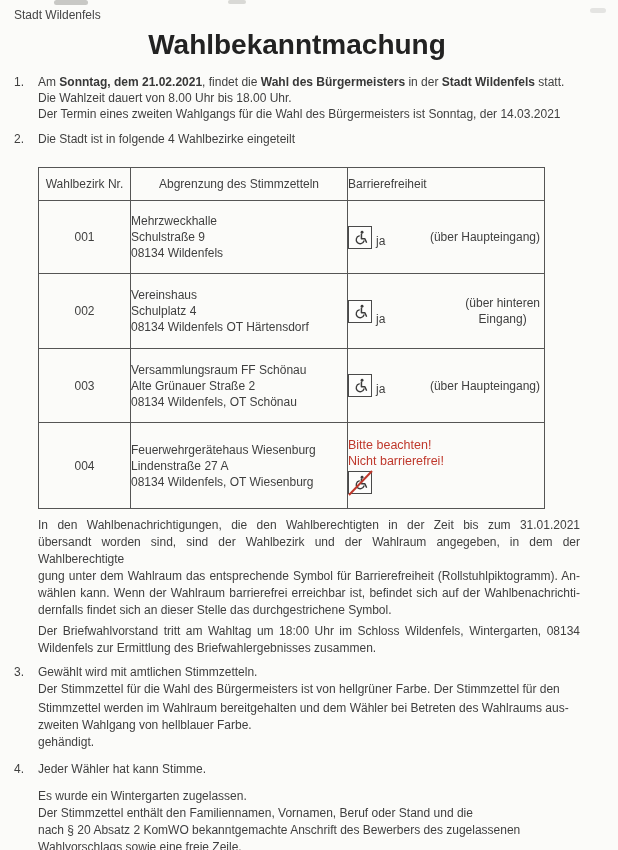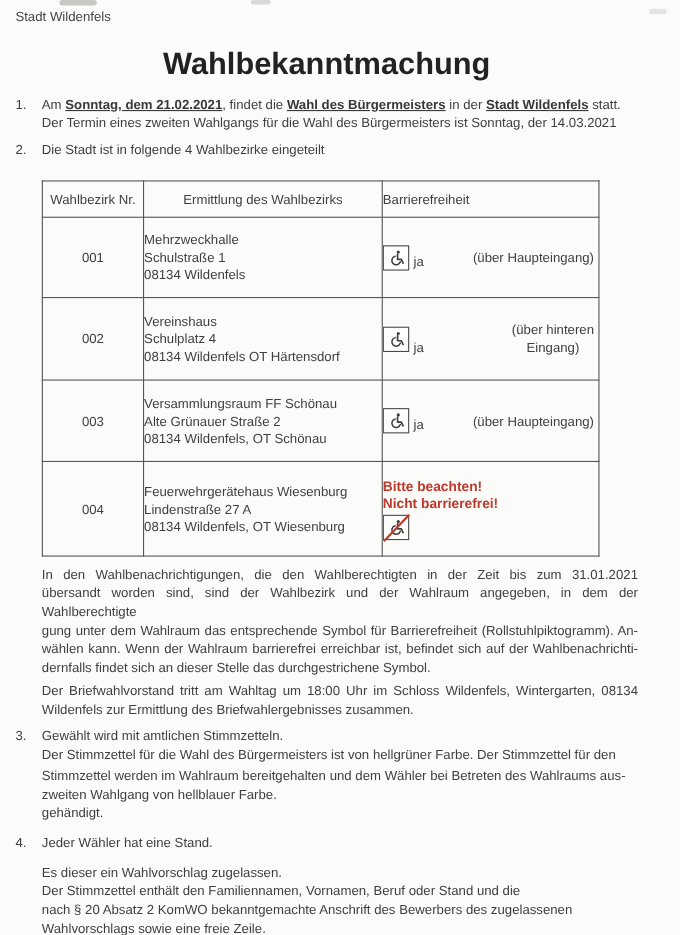--- a/index.html
+++ b/index.html
@@ -14,39 +14,39 @@
   .smudge { position: absolute; background: #8a8a86; opacity: .45; border-radius: 3px; }
   .smudge.a { left: 54px; top: 0; width: 34px; height: 5px; }
   .smudge.b { left: 228px; top: 0; width: 18px; height: 4px; opacity: .3; }
   .smudge.c { left: 590px; top: 8px; width: 16px; height: 5px; opacity: .2; }
 
   .doc { padding: 8px 38px 0 14px; }
 
   .letterhead { font-size: 12px; line-height: 14px; color: #454545; }
 
   .title {
-    margin: 20px 0 0 0;
+    margin: 7px 0 0 0;
     text-align: center;
     font-size: 28px;
     line-height: 32px;
     font-weight: bold;
     color: #222;
   }
 
   .item { display: flex; }
   .item .num { flex: 0 0 24px; width: 24px; font-size: 12px; line-height: 16px; }
   .item .content { flex: 1; font-size: 12px; line-height: 16px; }
 
   .s1 { margin-top: 13px; }
   .s2 { margin-top: 9px; }
   .s3 { margin-top: 7px; }
   .s4 { margin-top: 10px; }
 
   .line { white-space: nowrap; }
-  .line b { font-weight: bold; color: #383838; text-decoration: underline; }
+  .line b { font-weight: bold; color: #383838; }
 
   
   table.wtable {
     border-collapse: collapse;
     table-layout: fixed;
     width: 506px;
     margin-top: 20px;
     border-radius: 16px;
   }
   table.wtable td, table.wtable th {
@@ -78,21 +78,21 @@
     flex: 0 0 auto;
   }
   .ja { align-self: flex-end; margin: 0 0 1px 4px; line-height: 13px; }
   .note {
     margin-left: auto; margin-right: 4px;
     text-align: center; white-space: pre-line; line-height: 16px;
   }
   .slash { position: absolute; left: -3px; top: -3px; pointer-events: none; }
 
   td.warncell { vertical-align: top; padding-top: 9px; }
-  .warn-line { color: #bf382c; font-size: 12.5px; line-height: 16px; font-weight: bold; }
+  .warn-line { color: #bf382c; font-size: 12.5px; line-height: 16px; font-weight: normal; }
   .warn-icon-holder { margin-top: 2px; }
 
   
   .para { margin-top: 8px; }
   .para.p2 { margin-top: 4px; }
   .jline { text-align: justify; text-align-last: justify; line-height: 17px; }
   .jline-end { text-align: left; line-height: 17px; }
 
   .s3 .content .line { line-height: 17px; }
   .sub-gap { margin-top: 2px; }
@@ -109,47 +109,48 @@
 <div class="doc">
 
   <div class="letterhead">Stadt Wildenfels</div>
 
   <h1 class="title">Wahlbekanntmachung</h1>
 
   <div class="item s1">
     <span class="num">1.</span>
     <div class="content">
       <div class="line"><span>Am </span><b>Sonntag, dem 21.02.2021</b><span>, findet die </span><b>Wahl des Bürgermeisters</b><span> in der </span><b>Stadt Wildenfels</b><span> statt.</span></div>
+      <div class="line">Die Wahlzeit dauert von 8.00 Uhr bis 18.00 Uhr.</div>
       <div class="line">Der Termin eines zweiten Wahlgangs für die Wahl des Bürgermeisters ist Sonntag, der 14.03.2021</div>
     </div>
   </div>
 
   <div class="item s2">
     <span class="num">2.</span>
     <div class="content">
       <div class="line">Die Stadt ist in folgende 4 Wahlbezirke eingeteilt</div>
 
       <table class="wtable">
         <colgroup>
             <col style="width:92px">
             <col style="width:217px">
             <col style="width:197px">
           </colgroup>
         <tbody>
             <tr class="hrow">
           <th class="c1">Wahlbezirk Nr.</th>
-          <th class="c2">Ermittlung des Wahlbezirks</th>
+          <th class="c2">Abgrenzung des Stimmzetteln</th>
           <th class="c3">Barrierefreiheit</th>
         </tr>
 
         <tr class="r1">
           <td class="c1">001</td>
           <td class="c2">
             <div>Mehrzweckhalle</div>
-            <div>Schulstraße 1</div>
+            <div>Schulstraße 9</div>
             <div>08134 Wildenfels</div>
           </td>
           <td class="c3">
             <div class="acc-wrap">
               <span class="iconbox">
                 <svg width="15" height="15" viewBox="0 0 24 24">
                       <circle cx="14.5" cy="3.5" r="2.3" fill="#3c3c3c"></circle>
                       <path d="M13.5 6.5 L13.5 14 L19 14 L21.5 19.5" fill="none" stroke="#3c3c3c" stroke-width="2.4" stroke-linecap="round" stroke-linejoin="round"></path>
                       <path d="M10 9.5 A6.3 6.3 0 1 0 17.5 17.5" fill="none" stroke="#3c3c3c" stroke-width="2.2" stroke-linecap="round"></path>
                     </svg>
@@ -254,23 +255,23 @@
       <div class="line">Der Stimmzettel für die Wahl des Bürgermeisters ist von hellgrüner Farbe. Der Stimmzettel für den</div>
       <div class="line sub-gap">Stimmzettel werden im Wahlraum bereitgehalten und dem Wähler bei Betreten des Wahlraums aus-</div>
       <div class="line">zweiten Wahlgang von hellblauer Farbe.</div>
       <div class="line">gehändigt.</div>
     </div>
   </div>
 
   <div class="item s4">
     <span class="num">4.</span>
     <div class="content">
-      <div class="line">Jeder Wähler hat eine Stand.</div>
+      <div class="line">Jeder Wähler hat kann Stimme.</div>
       <div class="s4-block">
-        <div class="line">Es dieser ein Wahlvorschlag zugelassen.</div>
+        <div class="line">Es wurde ein Wintergarten zugelassen.</div>
         <div class="line">Der Stimmzettel enthält den Familiennamen, Vornamen, Beruf oder Stand und die</div>
         <div class="line">nach § 20 Absatz 2 KomWO bekanntgemachte Anschrift des Bewerbers des zugelassenen</div>
         <div class="line">Wahlvorschlags sowie eine freie Zeile.</div>
       </div>
     </div>
   </div>
 
 </div>
 
 </body></html>

